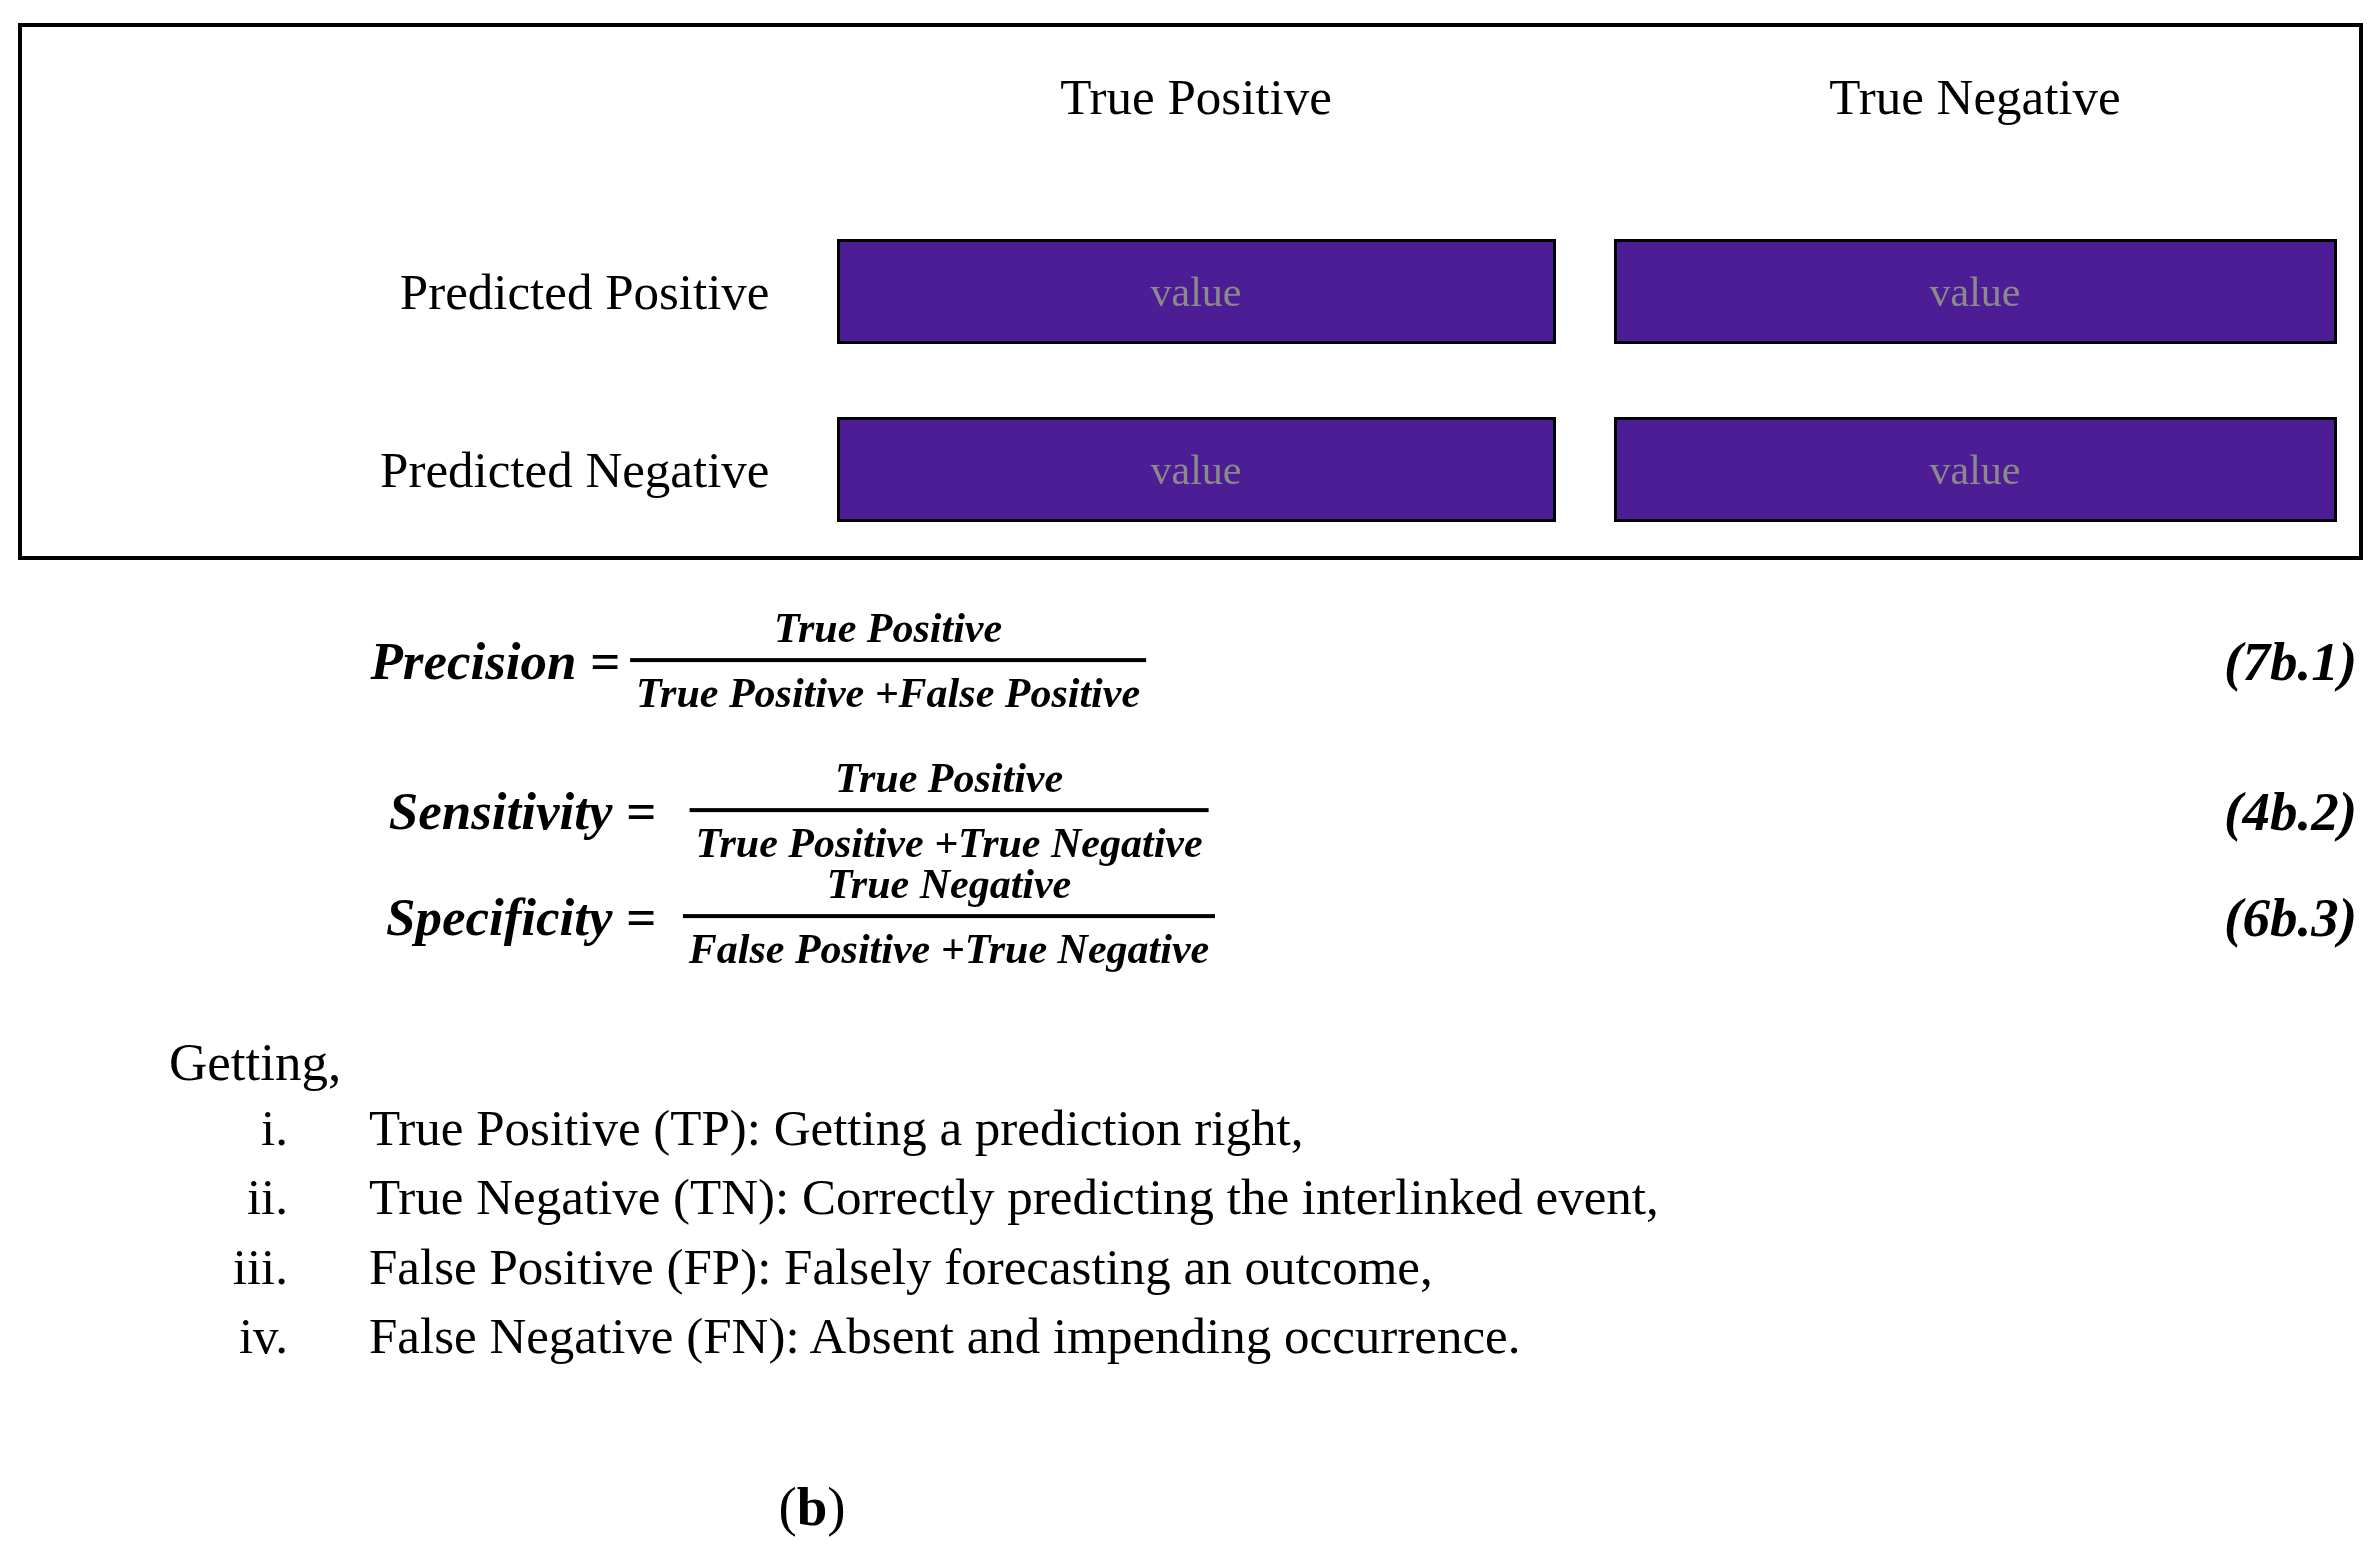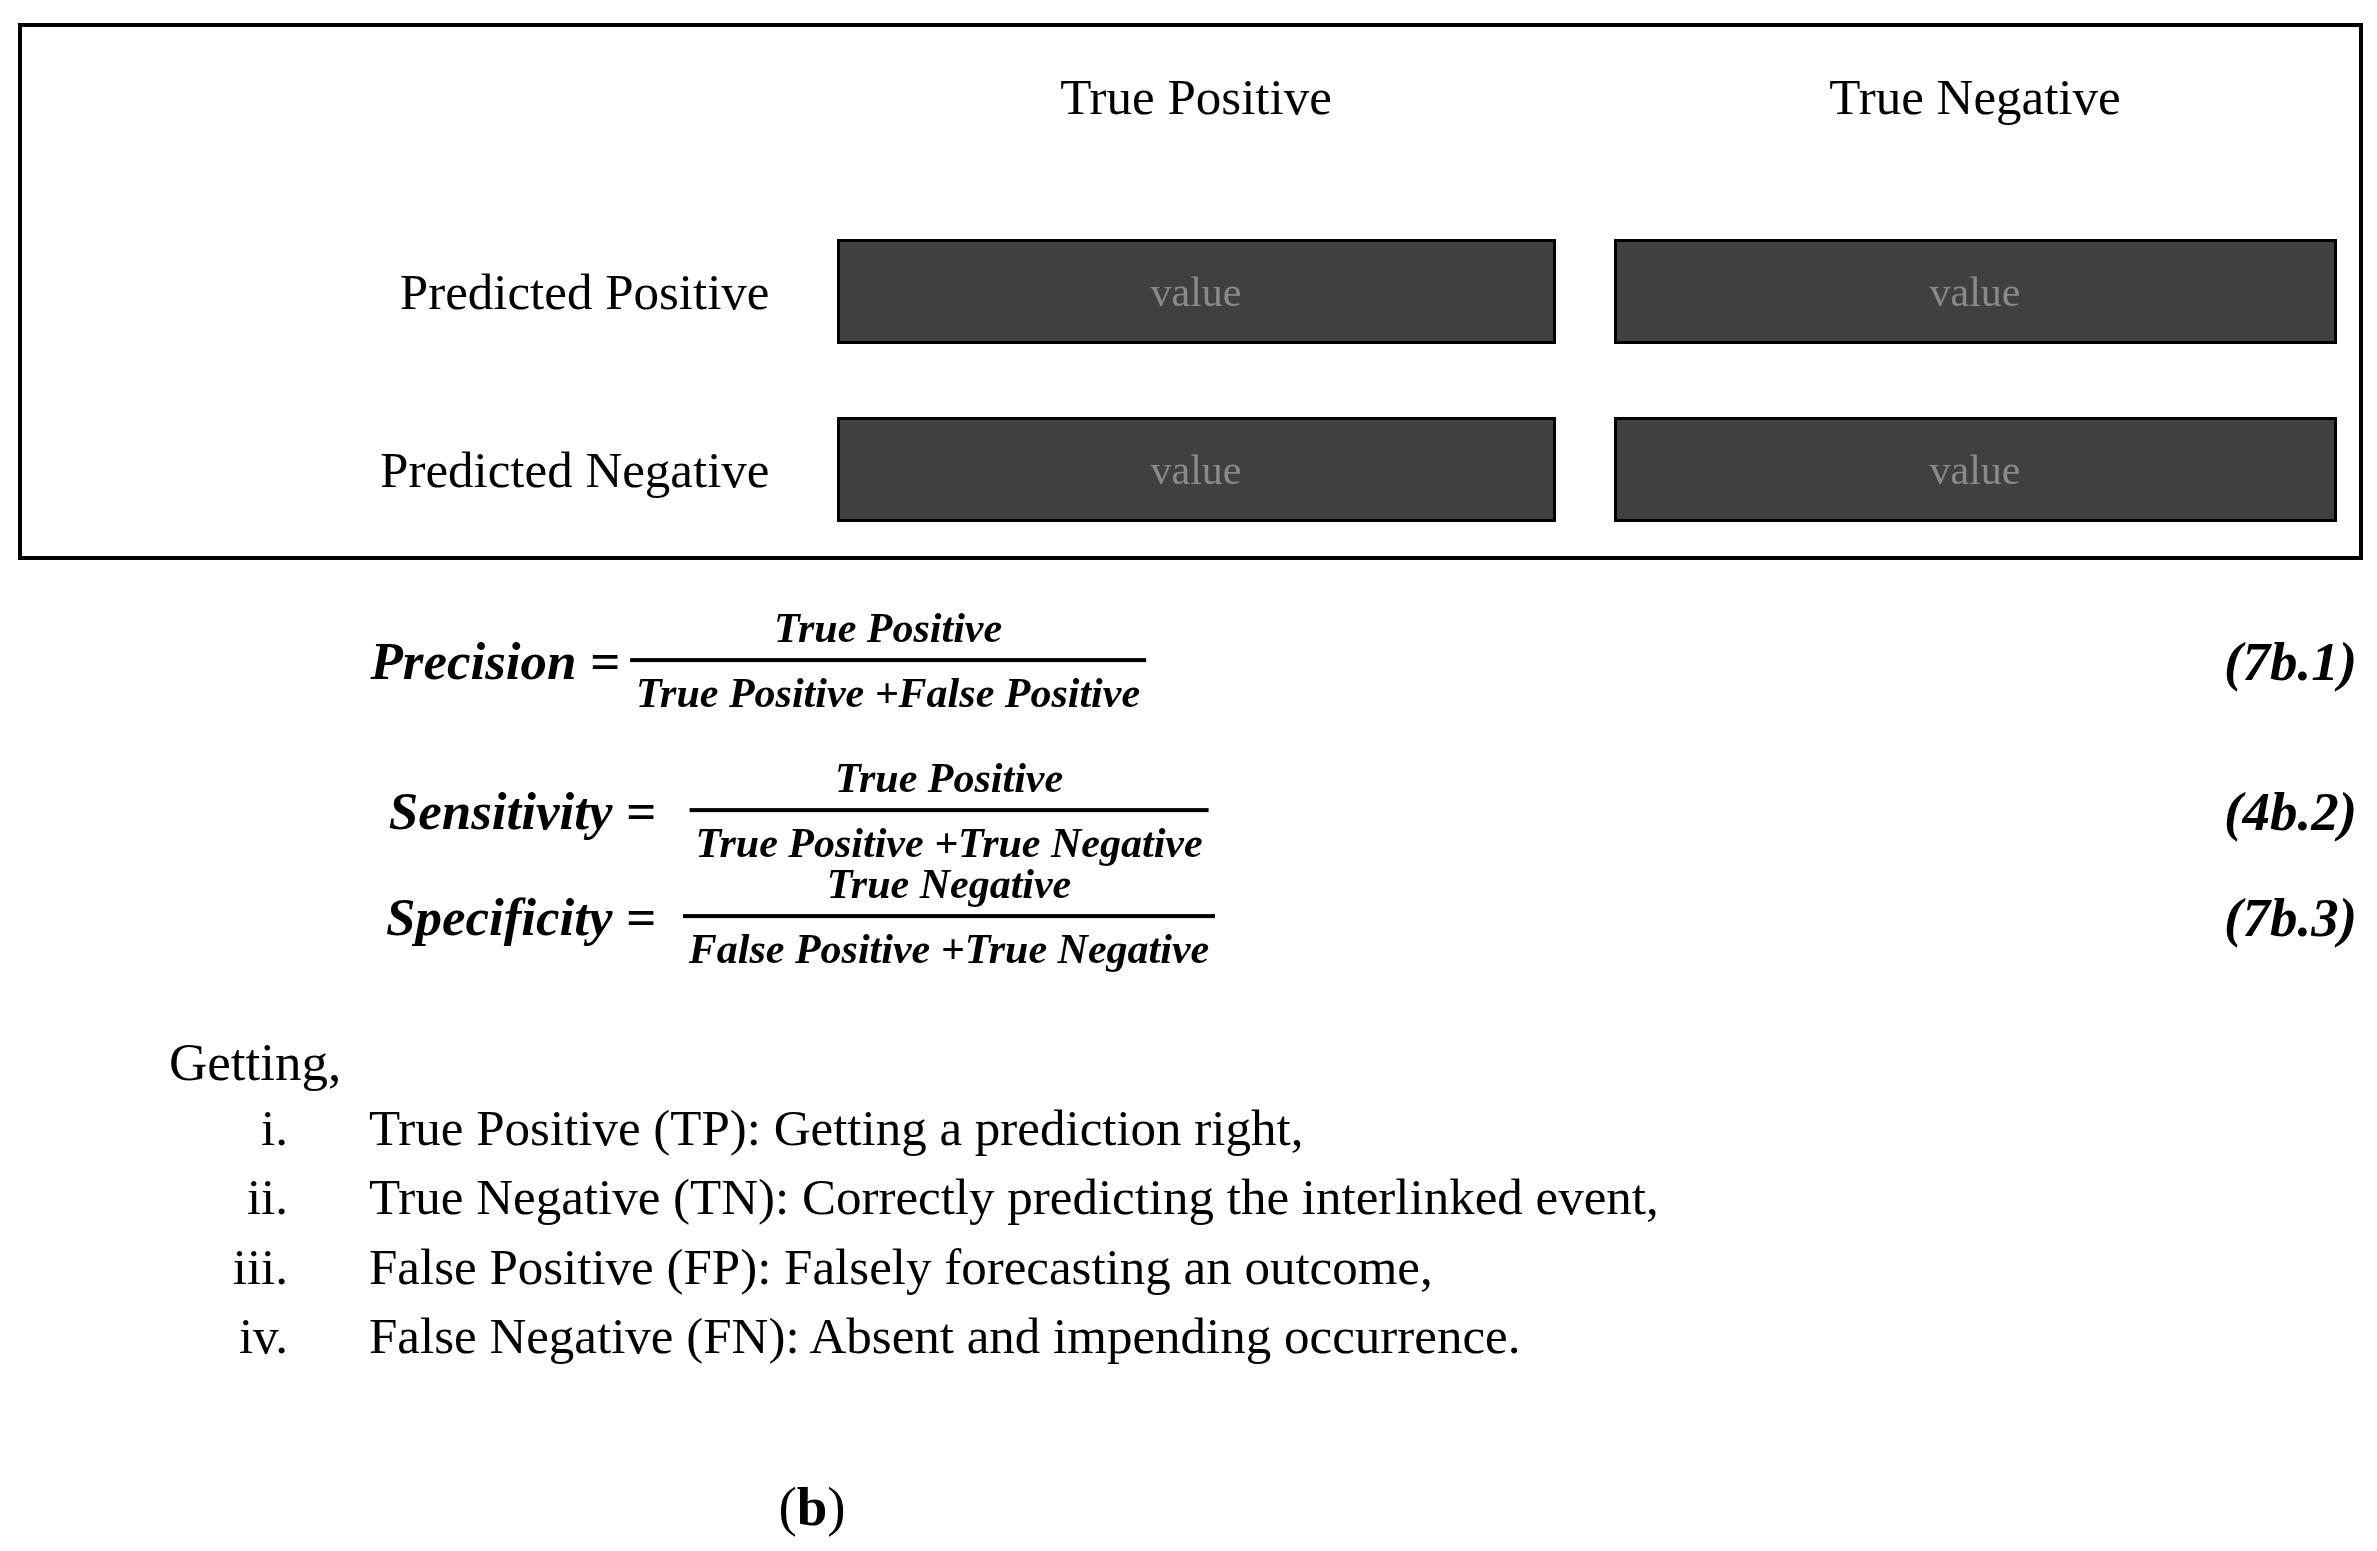--- a/index.html
+++ b/index.html
@@ -41,21 +41,21 @@
   .rowlabel.r1 { top: 212px; }
   .rowlabel.r2 { top: 390px; }
   .cell {
     position: absolute;
     width: 719px; height: 105px;
     border: 3.6px solid #000000;
     box-sizing: border-box;
     display: flex; align-items: center; justify-content: center;
     font-size: 42px;
     color: #8a8a8a;
-    background: #404040;
+    background: #4c1d95;
   }
   .cell.c00 { left: 815px; top: 212px; }
   .cell.c01 { left: 1592px; top: 212px; width: 723px; }
   .cell.c10 { left: 815px; top: 390px; }
   .cell.c11 { left: 1592px; top: 390px; width: 723px; }
 
   
   .eq {
     position: absolute;
     left: 0; width: 2377px; height: 131px;
@@ -165,21 +165,21 @@
     </span>
     <span class="eqnum">(4b.2)</span>
   </div>
 
   <div class="eq e3">
     <span class="lhs">Specificity =</span>
     <span class="frac">
       <span class="num">True Negative</span>
       <span class="den">False Positive +True Negative</span>
     </span>
-    <span class="eqnum">(7b.3)</span>
+    <span class="eqnum">(6b.3)</span>
   </div>
 
   <div class="whereas">Getting,</div>
 
   <div class="ditem d1">
     <span class="numeral">i.</span>
     <span class="dtext">True Positive (TP): Getting a prediction right,</span>
   </div>
   <div class="ditem d2">
     <span class="numeral">ii.</span>

